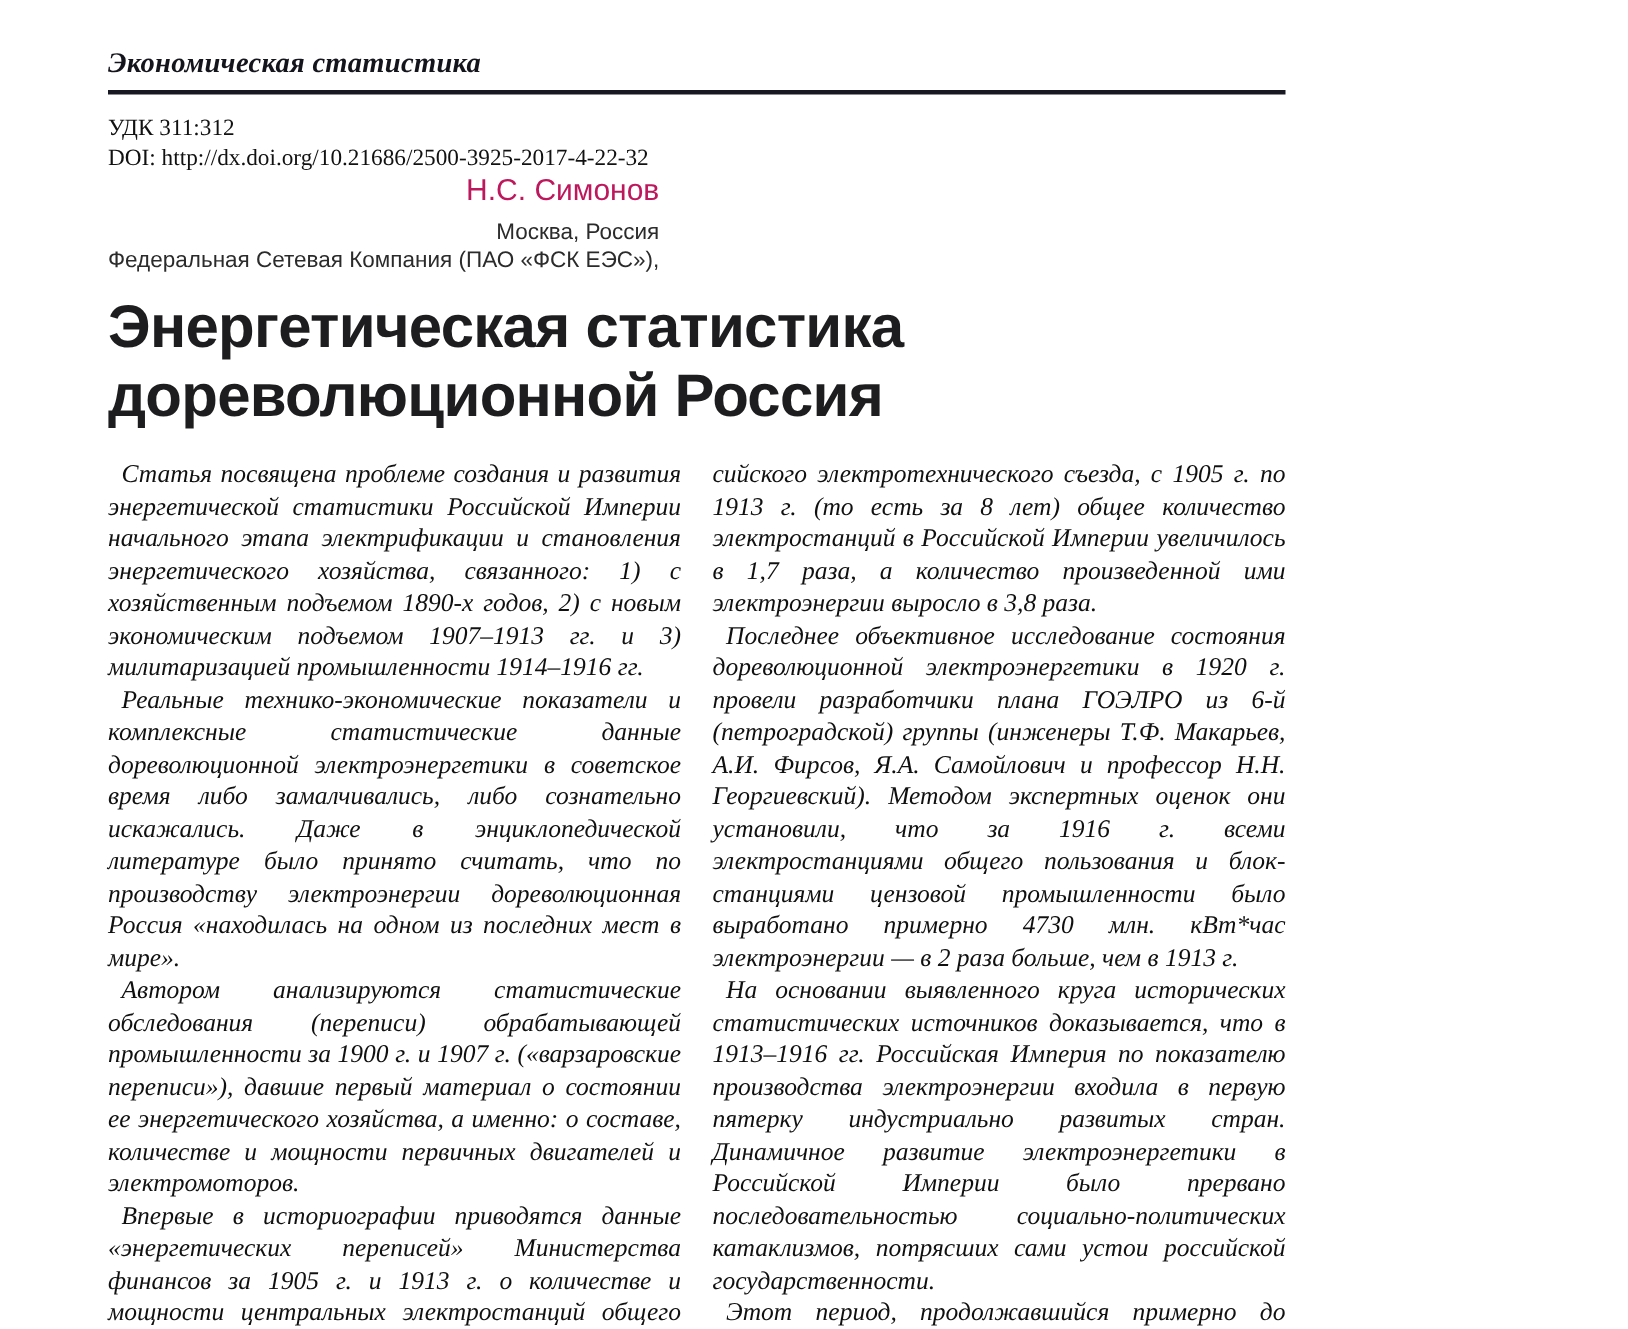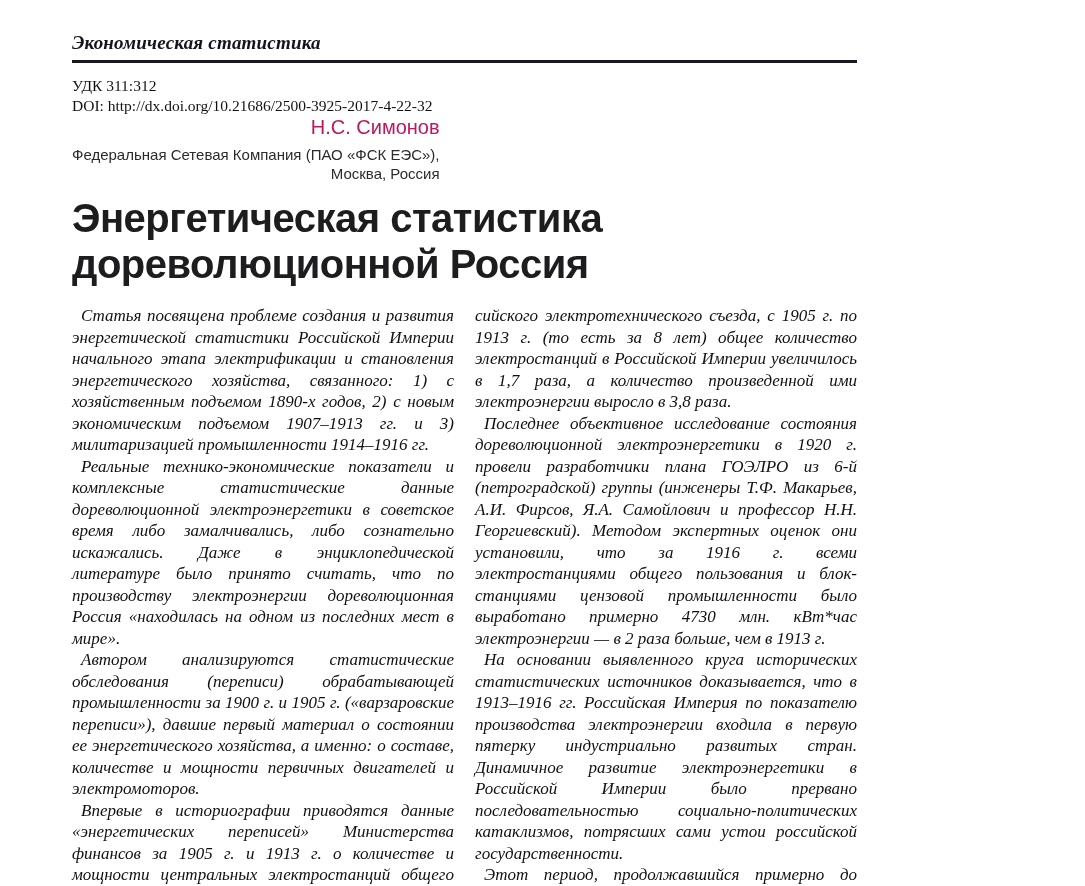--- a/index.html
+++ b/index.html
@@ -104,37 +104,37 @@
   <div class="head-rule"></div>
 
   <div class="meta-row">
     <div class="udc-block">
       <div>УДК 311:312</div>
       <div>DOI: http://dx.doi.org/10.21686/2500-3925-2017-4-22-32</div>
     </div>
     <div class="author-block">
       <div class="author-name">Н.С. Симонов</div>
       <div class="author-affiliation">
+        <div>Москва, Россия</div>
         <div>Федеральная Сетевая Компания (ПАО «ФСК ЕЭС»),</div>
-        <div>Москва, Россия</div>
       </div>
     </div>
   </div>
 
   <h1 class="article-title">
     <span class="t-line">Энергетическая статистика</span>
     <span class="t-line">дореволюционной Россия</span>
   </h1>
 
   <div class="columns">
 
     <div class="col">
       <p>Статья посвящена проблеме создания и развития энергетической статистики Российской Империи начального этапа электрификации и становления энергетического хозяйства, связанного: 1) с хозяйственным подъемом 1890-х годов, 2) с новым экономическим подъемом 1907–1913 гг. и 3) милитаризацией промышленности 1914–1916 гг.</p>
       <p>Реальные технико-экономические показатели и комплексные статистические данные дореволюционной электроэнергетики в советское время либо замалчивались, либо сознательно искажались. Даже в энциклопедической литературе было принято считать, что по производству электроэнергии дореволюционная Россия «находилась на одном из последних мест в мире».</p>
-      <p>Автором анализируются статистические обследования (переписи) обрабатывающей промышленности за 1900 г. и 1905 г. («варзаровские переписи»), давшие первый материал о состоянии ее энергетического хозяйства, а именно: о составе, количестве и мощности первичных двигателей и электромоторов.</p>
+      <p>Автором анализируются статистические обследования (переписи) обрабатывающей промышленности за 1900 г. и 1907 г. («варзаровские переписи»), давшие первый материал о состоянии ее энергетического хозяйства, а именно: о составе, количестве и мощности первичных двигателей и электромоторов.</p>
       <p>Впервые в историографии приводятся данные «энергетических переписей» Министерства финансов за 1905 г. и 1913 г. о количестве и мощности центральных электростанций общего пользования и частных электростанций (блок-станций) промышленных предприятий, организаций и учреждений. Данные переписи проводились с участием аппарата фабрично-заводских инспекций в 1906 г. и в 1916 г. по всем губерниям Российской Империи, за исключением 6 губерний прифронтовой полосы.</p>
       <p>Отмечена большая работа по учету производства/потребления электроэнергии, которую провела российская электротехническая общественность. По неполным данным, опубликованным в 1917 г. Секретариатом Постоянного Комитета VII Всерос-</p>
     </div>
 
     <div class="col">
       <p class="no-indent">сийского электротехнического съезда, с 1905 г. по 1913 г. (то есть за 8 лет) общее количество электростанций в Российской Империи увеличилось в 1,7 раза, а количество произведенной ими электроэнергии выросло в 3,8 раза.</p>
       <p>Последнее объективное исследование состояния дореволюционной электроэнергетики в 1920 г. провели разработчики плана ГОЭЛРО из 6-й (петроградской) группы (инженеры Т.Ф. Макарьев, А.И. Фирсов, Я.А. Самойлович и профессор Н.Н. Георгиевский). Методом экспертных оценок они установили, что за 1916 г. всеми электростанциями общего пользования и блок-станциями цензовой промышленности было выработано примерно 4730 млн. кВт*час электроэнергии — в 2 раза больше, чем в 1913 г.</p>
       <p>На основании выявленного круга исторических статистических источников доказывается, что в 1913–1916 гг. Российская Империя по показателю производства электроэнергии входила в первую пятерку индустриально развитых стран. Динамичное развитие электроэнергетики в Российской Империи было прервано последовательностью социально-политических катаклизмов, потрясших сами устои российской государственности.</p>
       <p>Этот период, продолжавшийся примерно до конца 1921 года, характеризовался полной деградацией электроэнергетической отрасли. Топливный голод, отрыв от РСФСР Баку и Донбасса парализовали работу многих электростанций, как фабрично-заводских, так и общего пользования.</p>
       <p class="keywords no-indent">

